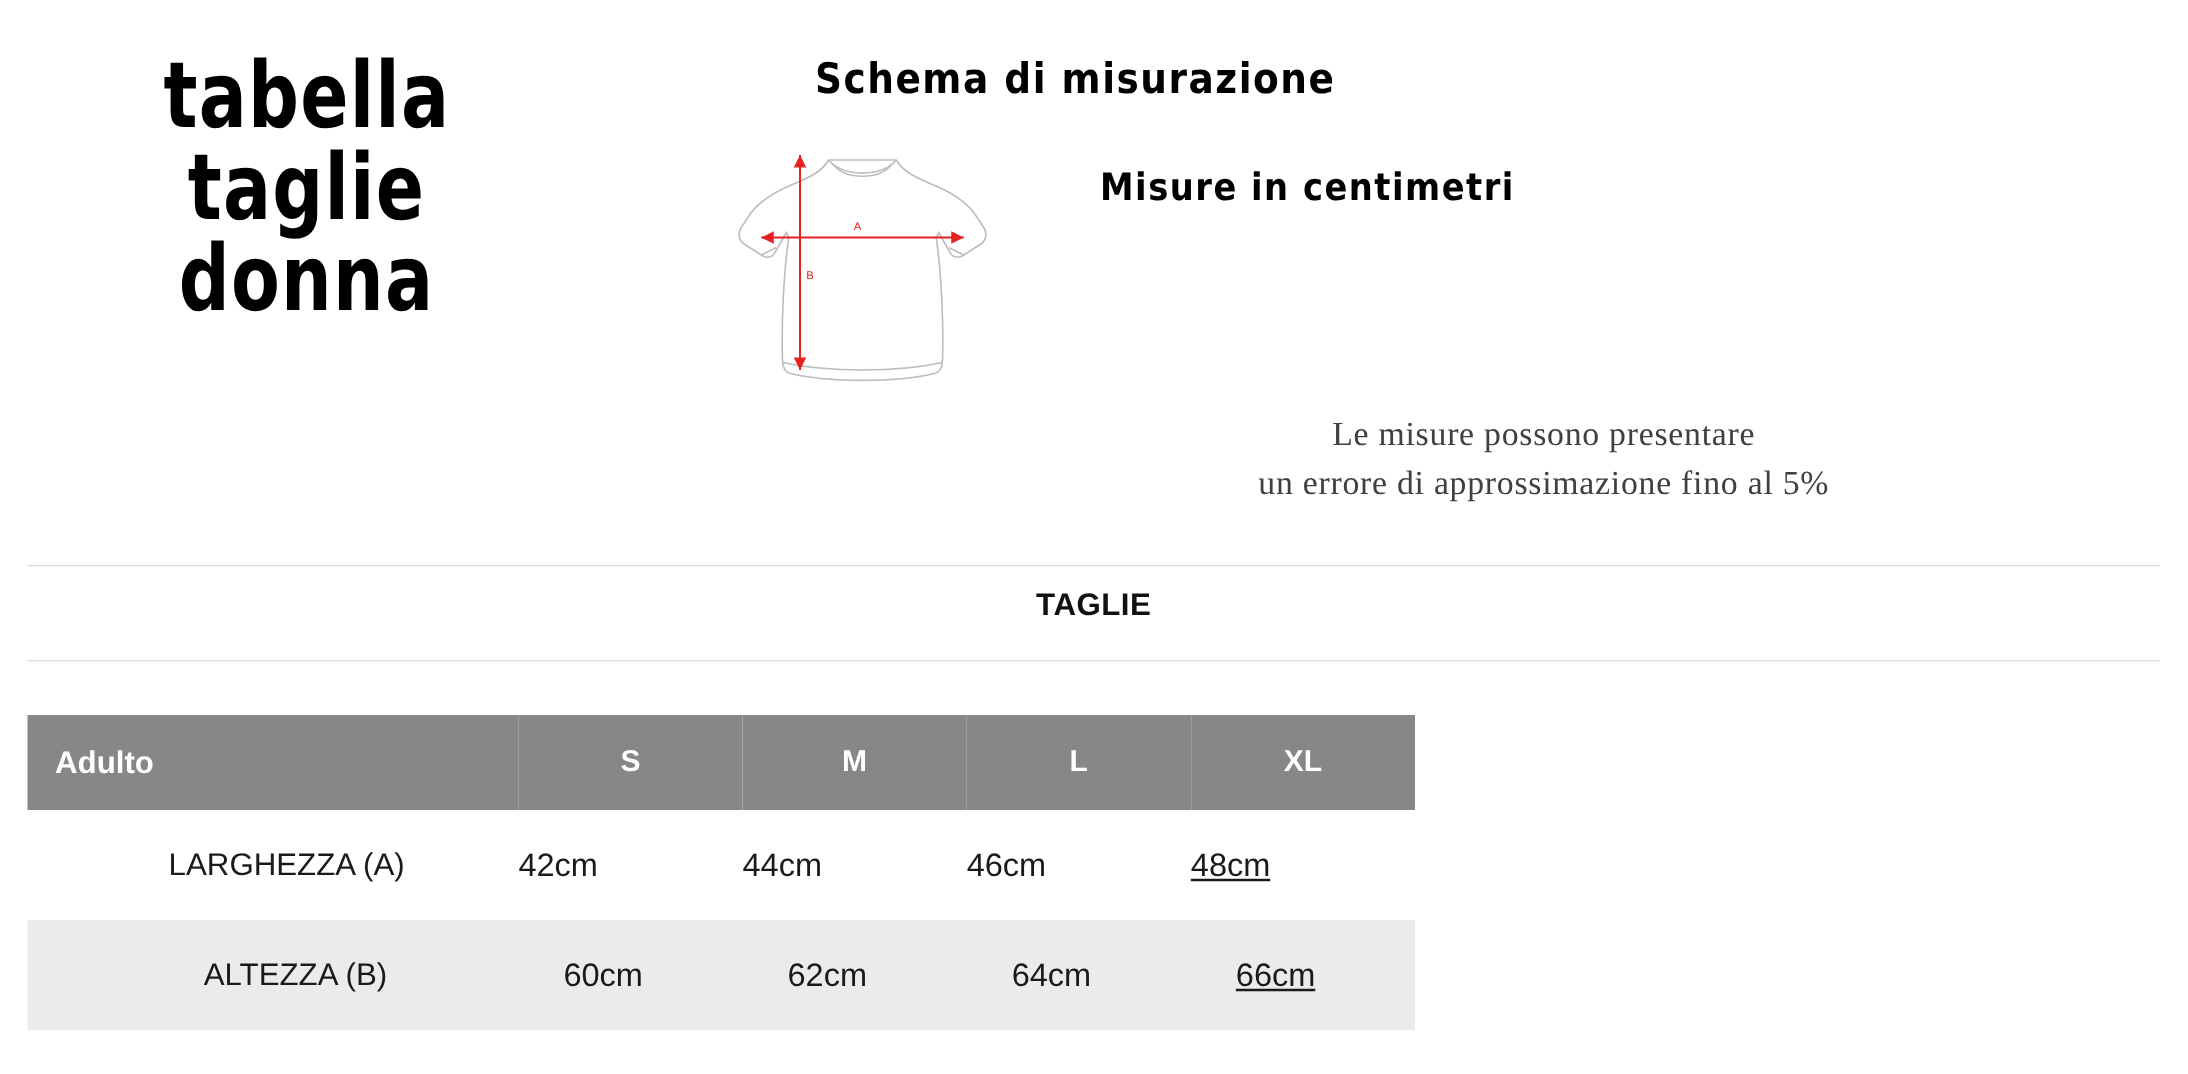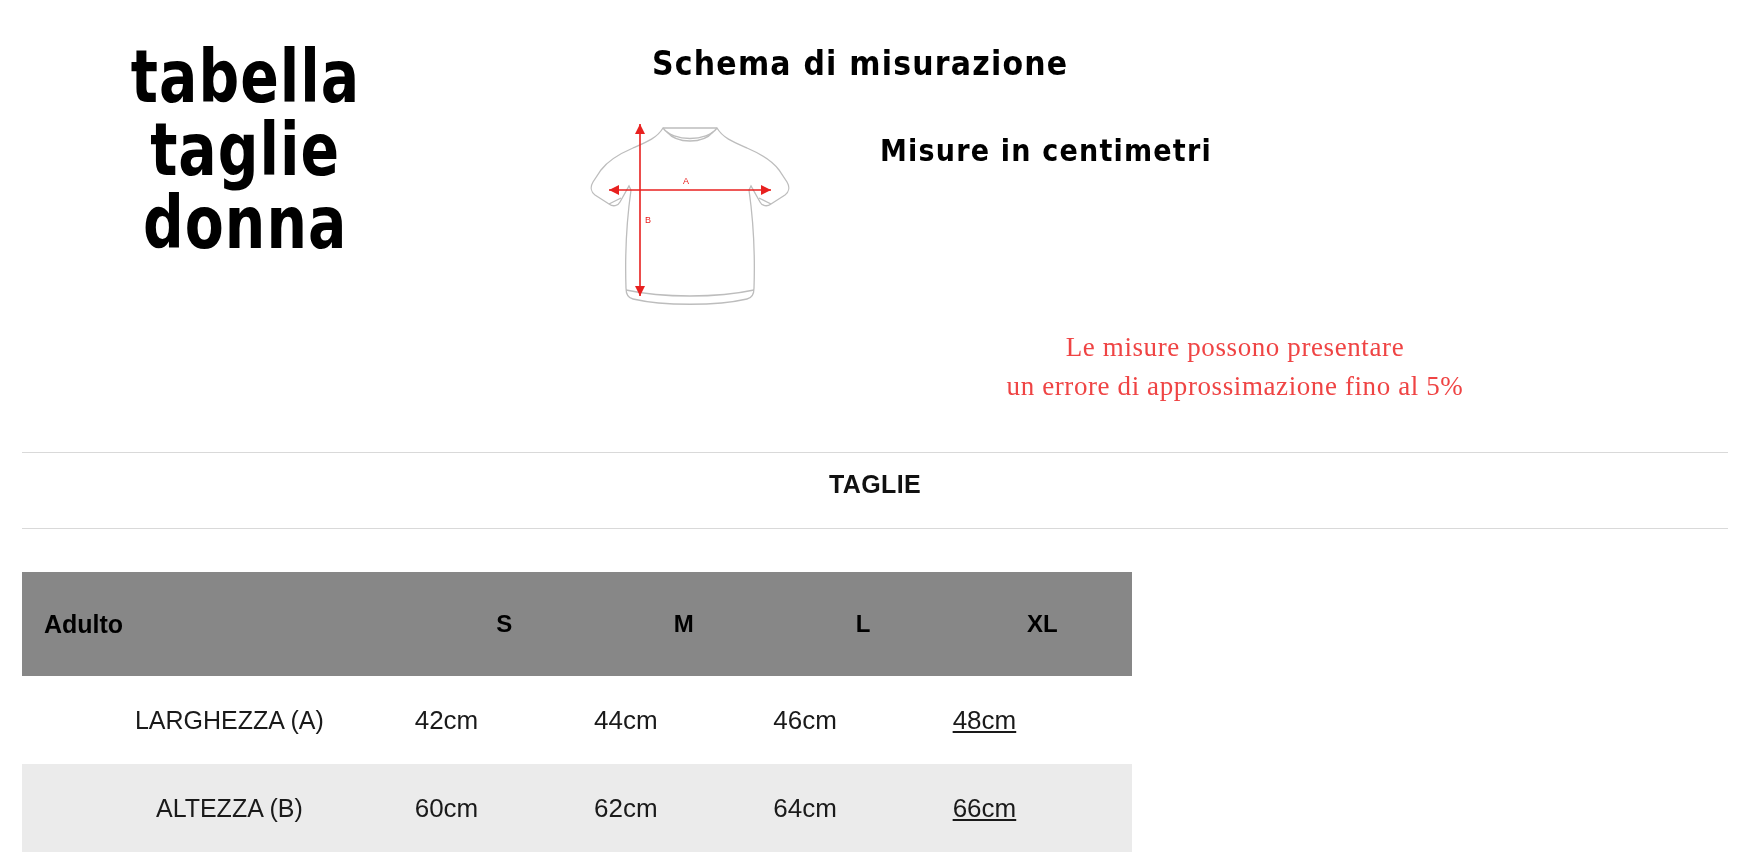--- a/index.html
+++ b/index.html
@@ -73,21 +73,21 @@
   .note {
     position: absolute;
     left: 820px;
     top: 328px;
     width: 830px;
     text-align: center;
     font-family: "Liberation Serif", serif;
     font-size: 27px;
     line-height: 1.45;
     letter-spacing: 0.6px;
-    color: #ef4444;
+    color: #404040;
   }
 
   .shirt-wrap {
     position: absolute;
     left: 585px;
     top: 118px;
     width: 240px;
     height: 220px;
   }
   .shirt-wrap svg { display: block; }
@@ -129,22 +129,22 @@
     table-layout: fixed;
   }
   table.size-table th,
   table.size-table td {
     padding: 0;
     margin: 0;
     border: 0;
   }
   .head-row th {
     background: #878787;
-    color: #000000;
-    height: 104px;
+    color: #ffffff;
+    height: 76px;
     font-size: 24px;
     font-weight: bold;
     text-align: center;
     vertical-align: middle;
     border-right: 3px solid #ffffff;
   }
   .head-row th:last-child { border-right: 0; }
   .head-row th.label-col {
     text-align: left;
     padding-left: 22px;
@@ -158,21 +158,21 @@
     color: #1a1a1a;
     border-right: 3px solid #ffffff;
     background: #ffffff;
   }
   .body-row td:last-child { border-right: 0; text-decoration: underline; }
   .body-row td.label-col {
     text-align: center;
     padding-left: 22px;
     font-size: 25px;
   }
-  .body-row.alt td { background: #ebebeb; }
+  .body-row.alt td { background: #ebebeb; padding-left: 36px; }
 
   col.c-label { width: 392px; }
   col.c-size  { width: 179px; }
 </style>
 </head>
 <body>
 
 <div class="header">
 
   <div class="title-block">

